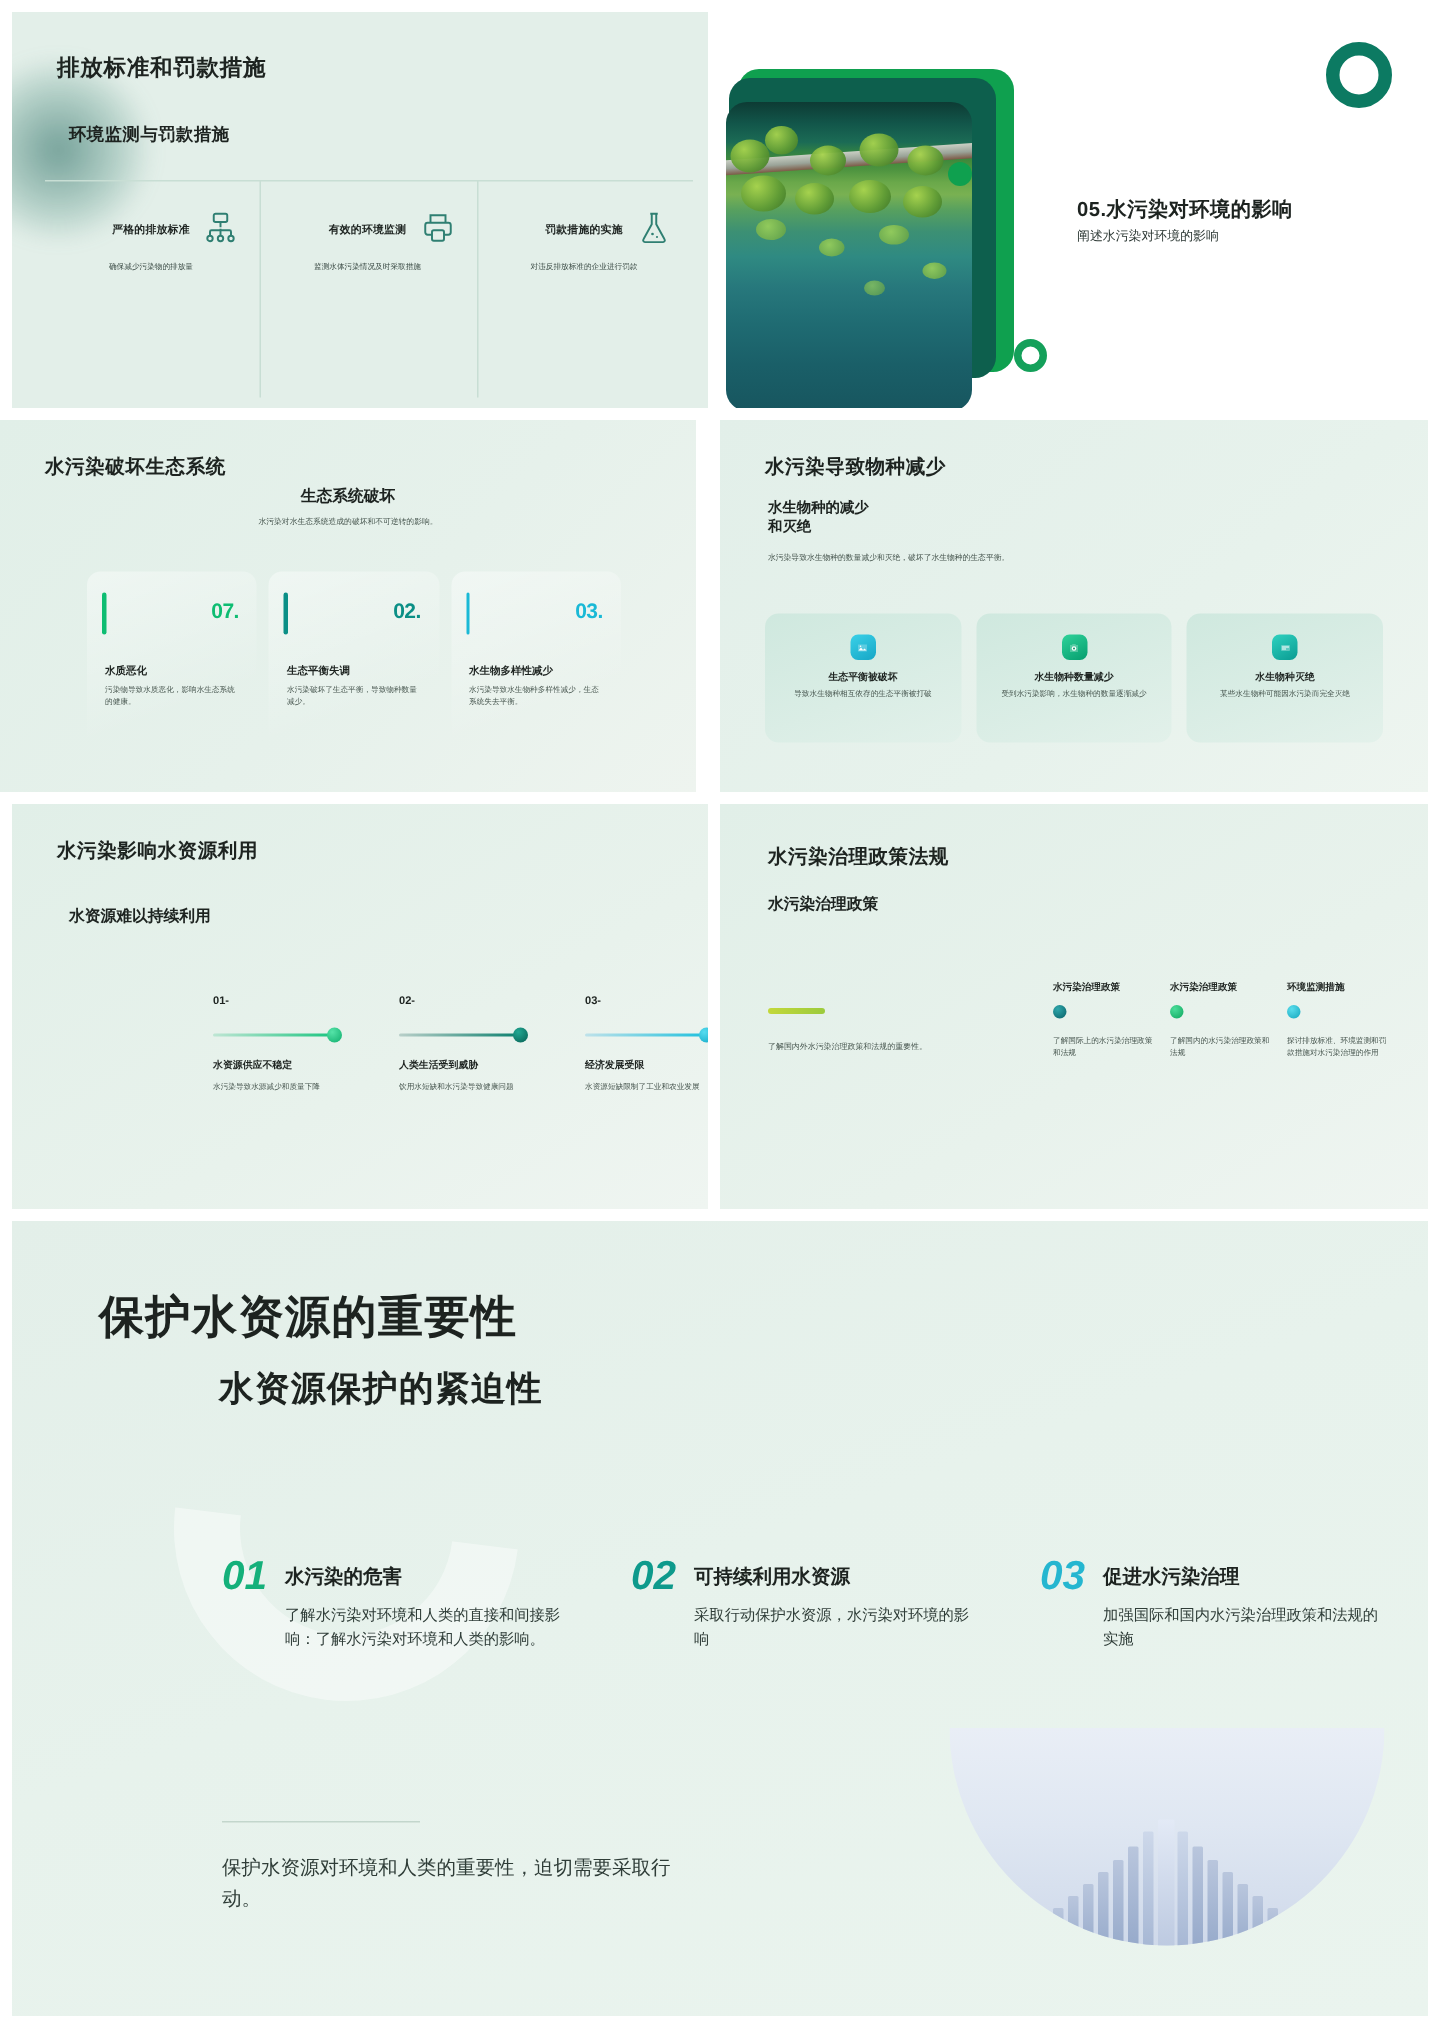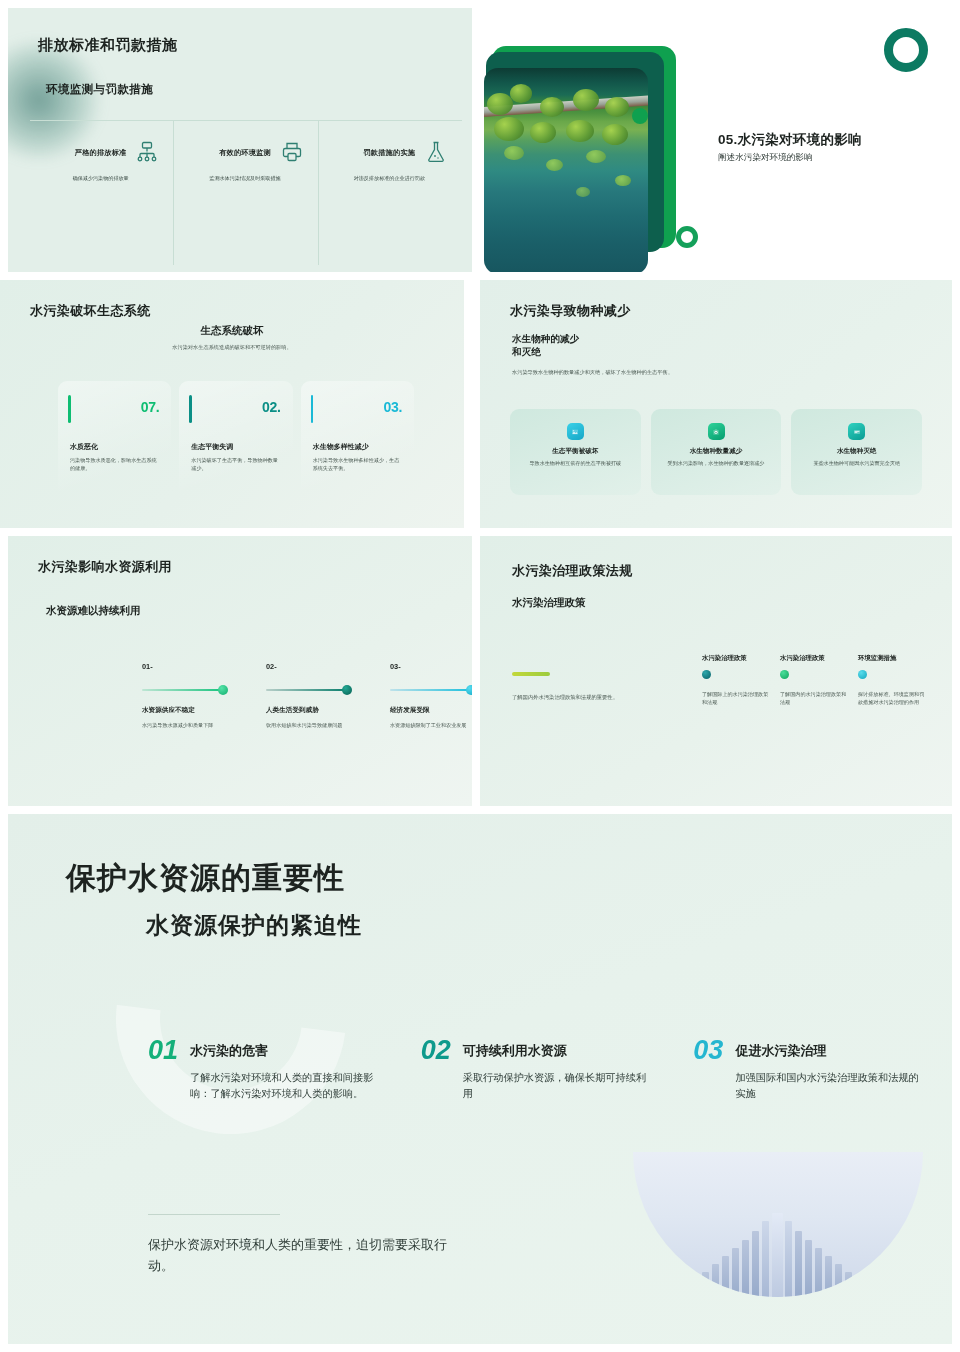--- a/index.html
+++ b/index.html
@@ -420,21 +420,21 @@
         <div class="cb">
           <h5>水污染的危害</h5>
           <p>了解水污染对环境和人类的直接和间接影响：了解水污染对环境和人类的影响。</p>
         </div>
       </div>
 
       <div class="c3">
         <div class="cn" style="color:#0e9a8c">02</div>
         <div class="cb">
           <h5>可持续利用水资源</h5>
-          <p>采取行动保护水资源，确保长期可持续利用</p>
+          <p>采取行动保护水资源，水污染对环境的影响</p>
         </div>
       </div>
 
       <div class="c3">
         <div class="cn" style="color:#25b6d0">03</div>
         <div class="cb">
           <h5>促进水污染治理</h5>
           <p>加强国际和国内水污染治理政策和法规的实施</p>
         </div>
       </div>

